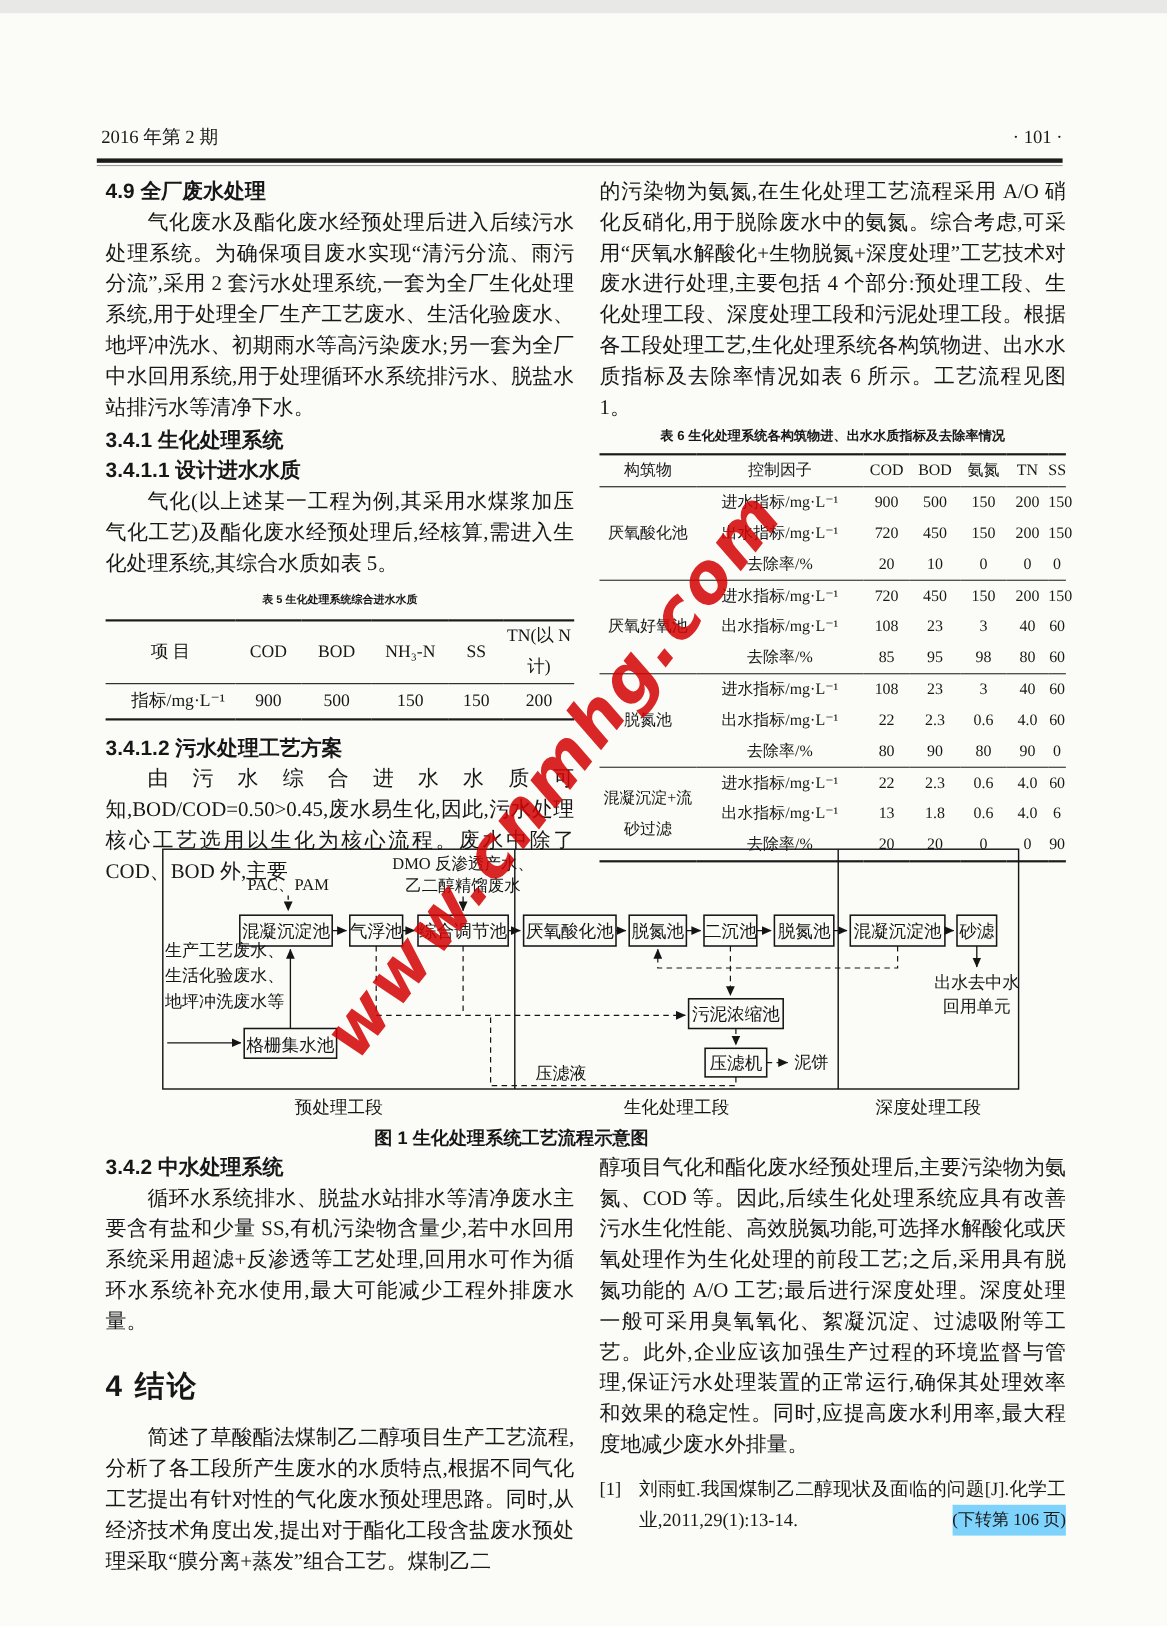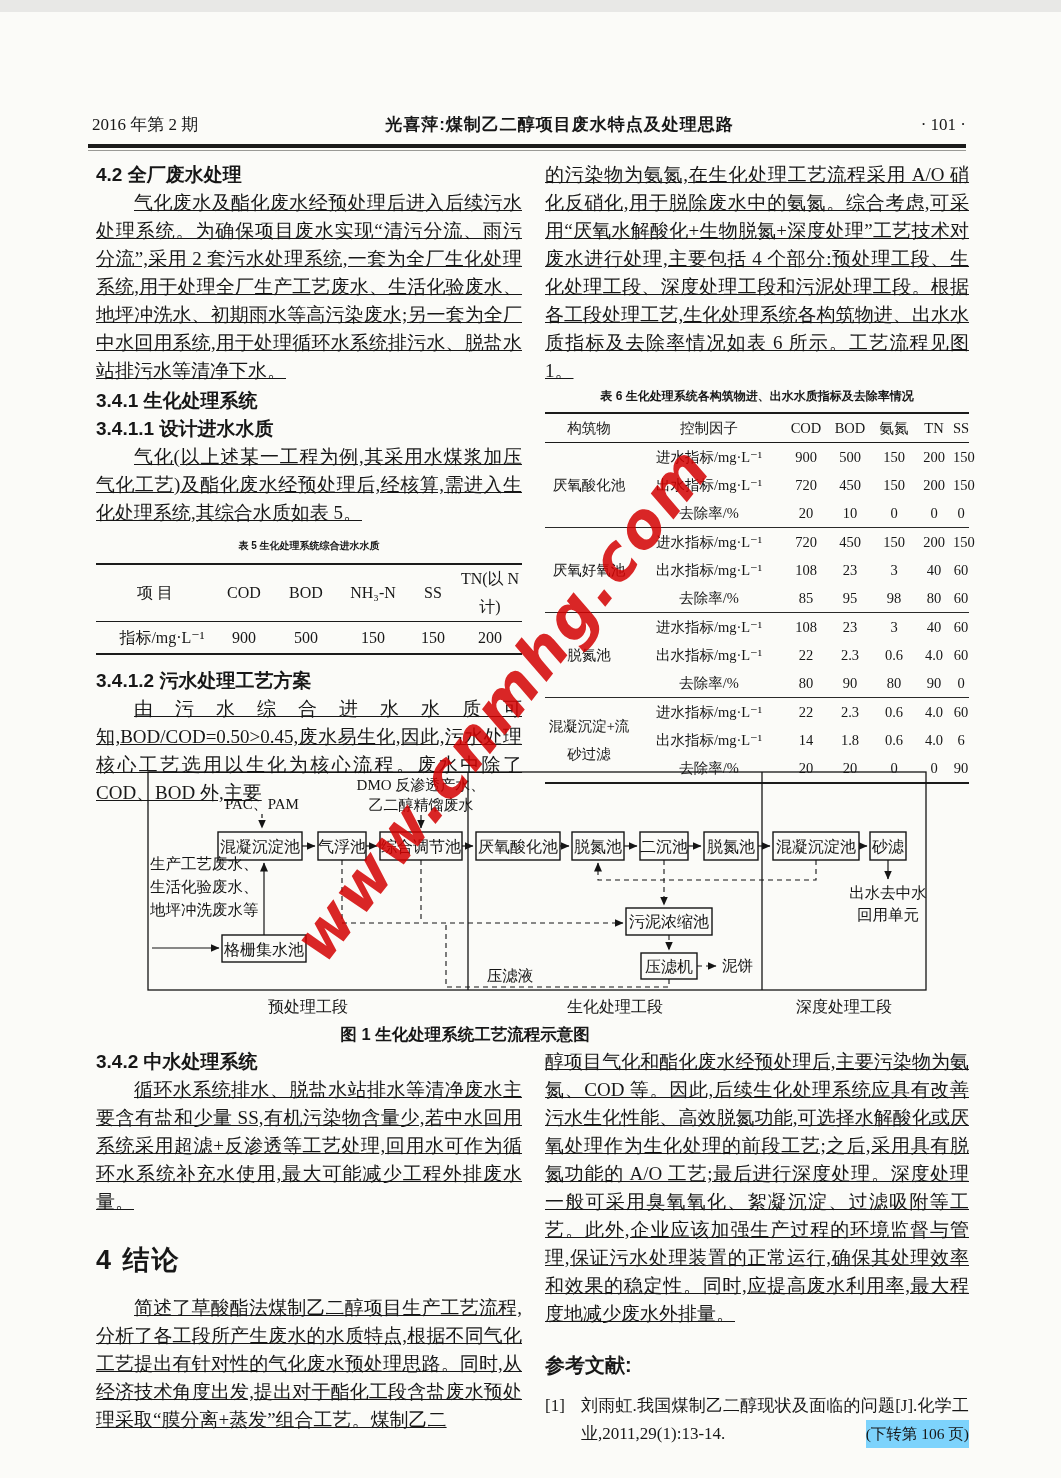--- a/index.html
+++ b/index.html
@@ -15,21 +15,21 @@
 
   
   .col{position:absolute;width:426px;font-size:19px;line-height:28px;text-align:justify;}
   .col-lt{left:96px;top:149px;}
   .col-rt{left:545px;top:149px;width:424px;}
   .col-lb{left:96px;top:1036px;}
   .col-rb{left:545px;top:1036px;width:424px;}
 
   .sec-h{font-weight:bold;font-family:"Liberation Sans","DejaVu Sans",sans-serif;
          font-size:19px;line-height:28px;text-align:left;margin:0;}
-  .para{margin:0;text-indent:2em;text-decoration:underline;}
+  .para{margin:0;text-indent:2em;}
   .para.cont{text-indent:0;}
   .h-big{font-weight:bold;font-family:"Liberation Sans","DejaVu Sans",sans-serif;
          font-size:27px;line-height:40px;margin:24px 0 14px 0;text-align:left;letter-spacing:2px;}
 
   
   .tbl-cap{font-family:"Liberation Sans","DejaVu Sans",sans-serif;font-weight:bold;
            font-size:10px;line-height:22px;text-align:center;margin-top:8px;}
   .tbl-cap6{margin-top:0;font-size:12px;}
   table{border-collapse:collapse;width:100%;table-layout:fixed;}
   .t5{margin-top:6px;border-top:2.5px solid #1b1b1b;border-bottom:2.5px solid #1b1b1b;}
@@ -69,28 +69,27 @@
   .scanbar{position:absolute;left:90px;top:1419px;width:868px;height:4px;opacity:.55;
            background:repeating-linear-gradient(90deg,#b9b9b4 0 7px,#ececе8 7px 11px,#cccdc8 11px 22px,#f2f2ee 22px 30px);}
 </style>
 </head>
 <body>
 
 <div class="page">
 
   <div class="hdr">
     <span>2016 年第 2 期</span>
-    <span class="mid">光喜萍:煤制乙二醇项目废水特点及处理思路</span>
     <span>· 101 ·</span>
   </div>
   <div class="hdr-rule"></div>
   <div class="hdr-rule2"></div>
 
   <div class="col col-lt">
-    <div class="sec-h">4.2  全厂废水处理</div>
+    <div class="sec-h">4.9  全厂废水处理</div>
     <p class="para">气化废水及酯化废水经预处理后进入后续污水处理系统。为确保项目废水实现“清污分流、雨污分流”,采用 2 套污水处理系统,一套为全厂生化处理系统,用于处理全厂生产工艺废水、生活化验废水、地坪冲洗水、初期雨水等高污染废水;另一套为全厂中水回用系统,用于处理循环水系统排污水、脱盐水站排污水等清净下水。</p>
     <div class="sec-h" style="margin-top:2px">3.4.1  生化处理系统</div>
     <div class="sec-h">3.4.1.1  设计进水水质</div>
     <p class="para">气化(以上述某一工程为例,其采用水煤浆加压气化工艺)及酯化废水经预处理后,经核算,需进入生化处理系统,其综合水质如表 5。</p>
 
     <div class="tbl-cap">表 5  生化处理系统综合进水水质</div>
     <table class="t5">
       <colgroup>
           <col style="width:118px">
           <col style="width:60px">
@@ -235,21 +234,21 @@
           <th rowspan="3">混凝沉淀+流砂过滤</th>
           <td class="fac">进水指标/mg·L⁻¹</td>
           <td>22</td>
           <td>2.3</td>
           <td>0.6</td>
           <td>4.0</td>
           <td>60</td>
         </tr>
         <tr>
           <td class="fac">出水指标/mg·L⁻¹</td>
-          <td>14</td>
+          <td>13</td>
           <td>1.8</td>
           <td>0.6</td>
           <td>4.0</td>
           <td>6</td>
         </tr>
         <tr>
           <td class="fac">去除率/%</td>
           <td>20</td>
           <td>20</td>
           <td>0</td>
@@ -352,21 +351,20 @@
 
   <div class="col col-lb">
     <div class="sec-h">3.4.2  中水处理系统</div>
     <p class="para">循环水系统排水、脱盐水站排水等清净废水主要含有盐和少量 SS,有机污染物含量少,若中水回用系统采用超滤+反渗透等工艺处理,回用水可作为循环水系统补充水使用,最大可能减少工程外排废水量。</p>
     <div class="h-big">4   结论</div>
     <p class="para">简述了草酸酯法煤制乙二醇项目生产工艺流程,分析了各工段所产生废水的水质特点,根据不同气化工艺提出有针对性的气化废水预处理思路。同时,从经济技术角度出发,提出对于酯化工段含盐废水预处理采取“膜分离+蒸发”组合工艺。煤制乙二</p>
   </div>
 
   <div class="col col-rb">
     <p class="para cont">醇项目气化和酯化废水经预处理后,主要污染物为氨氮、COD 等。因此,后续生化处理系统应具有改善污水生化性能、高效脱氮功能,可选择水解酸化或厌氧处理作为生化处理的前段工艺;之后,采用具有脱氮功能的 A/O 工艺;最后进行深度处理。深度处理一般可采用臭氧氧化、絮凝沉淀、过滤吸附等工艺。此外,企业应该加强生产过程的环境监督与管理,保证污水处理装置的正常运行,确保其处理效率和效果的稳定性。同时,应提高废水利用率,最大程度地减少废水外排量。</p>
-    <div class="refs-h">参考文献:</div>
     <div class="ref">
       <span class="lab">[1]</span>
       <span>刘雨虹.我国煤制乙二醇现状及面临的问题[J].化学工业,2011,29(1):13-14.</span>
       <span class="note">(下转第 106 页)</span>
     </div>
   </div>
 
   <div class="wm">www.cnmhg.com</div>
 
   <div class="scanbar"></div>

